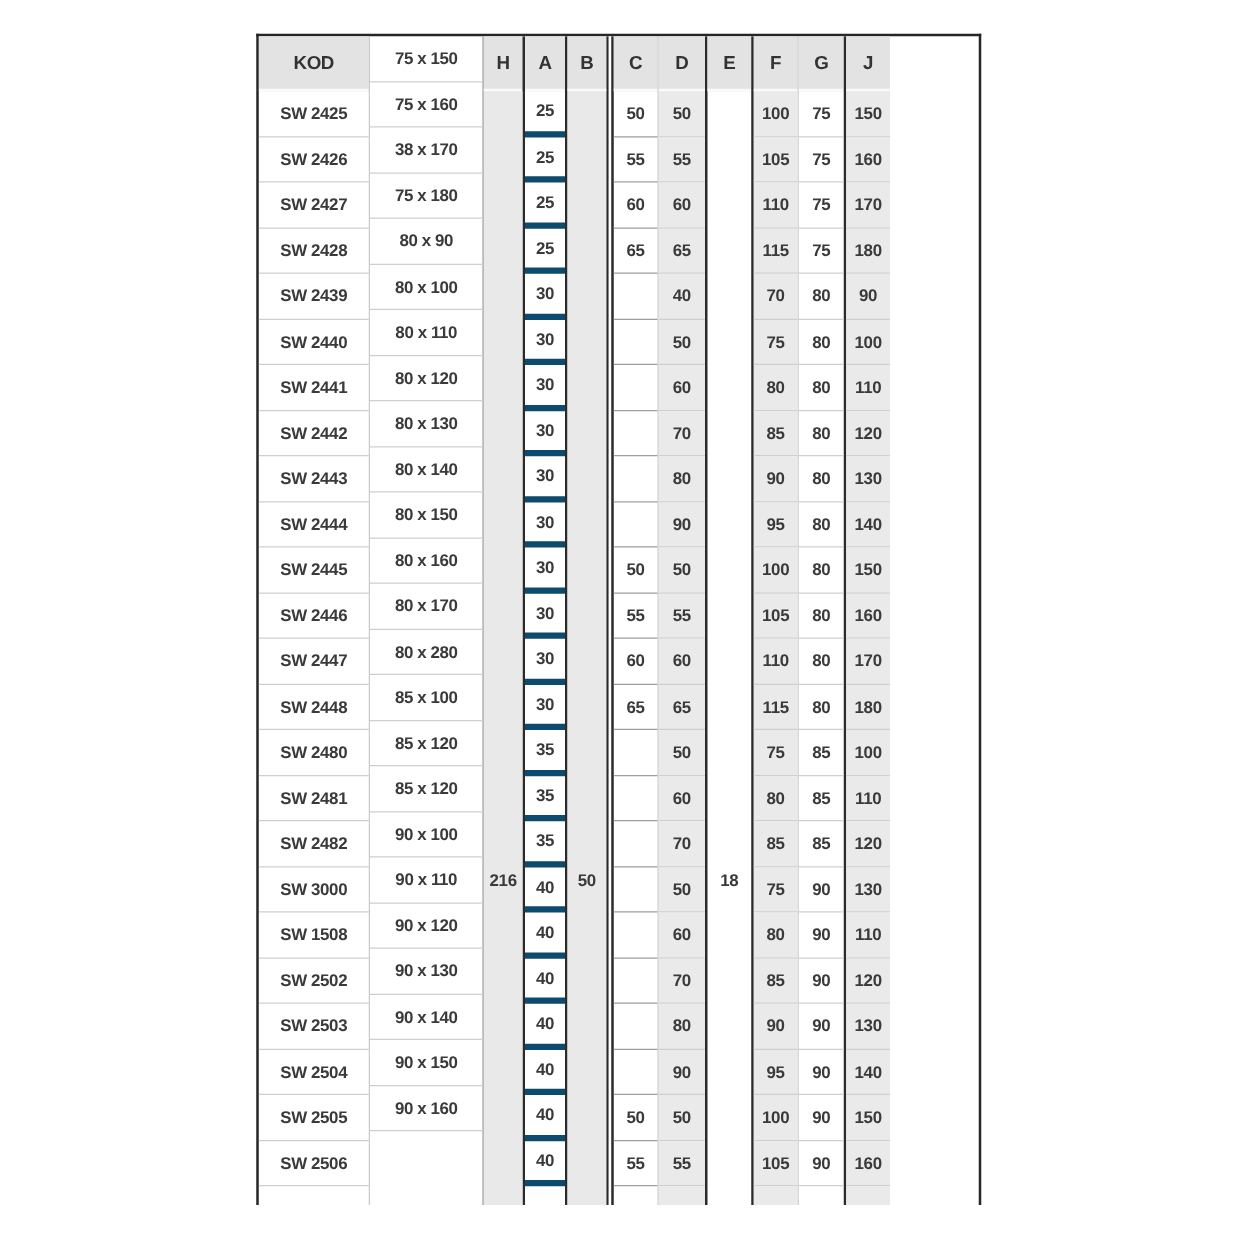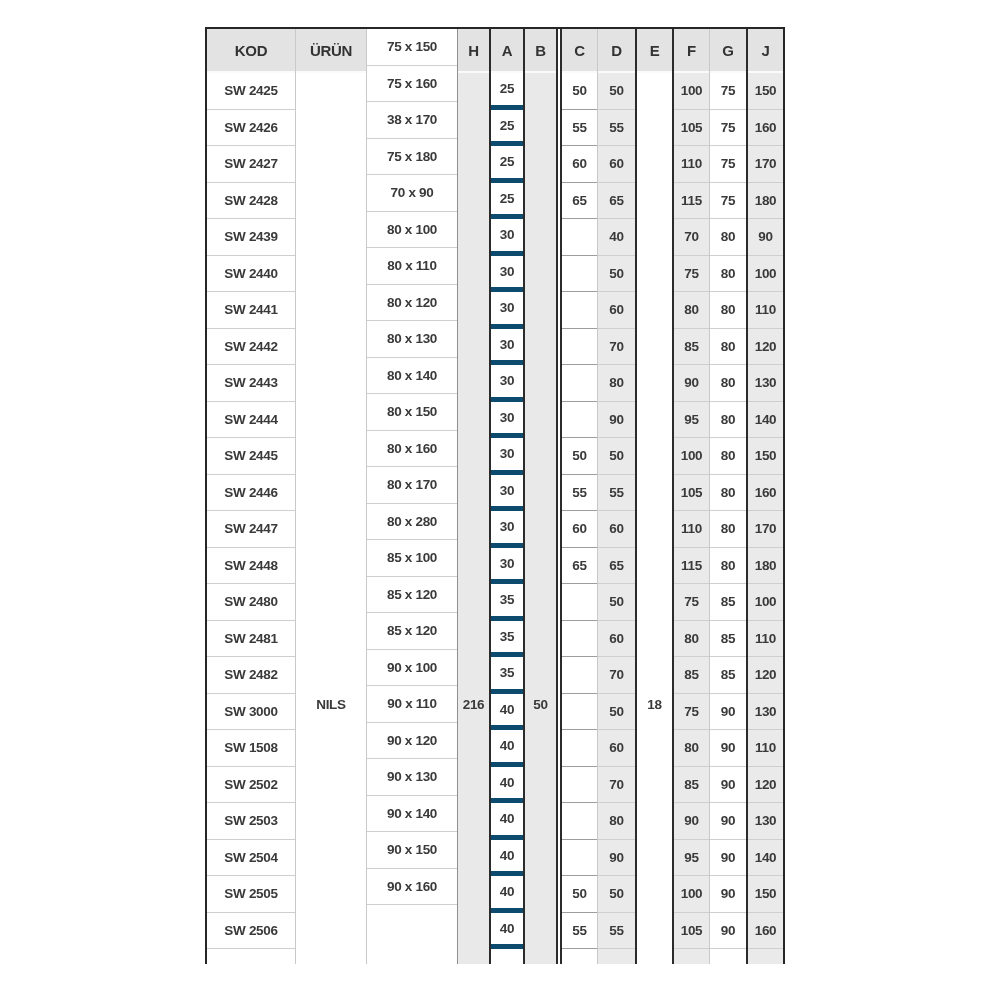--- a/index.html
+++ b/index.html
@@ -83,33 +83,27 @@
         <div class="cell">SW 3000</div>
         <div class="cell">SW 1508</div>
         <div class="cell">SW 2502</div>
         <div class="cell">SW 2503</div>
         <div class="cell">SW 2504</div>
         <div class="cell">SW 2505</div>
         <div class="cell">SW 2506</div>
         <div class="footer"></div>
       </div>
     </div>
-    <div class="col bl-light" style="flex: 0 0 71px;">
-      <div class="hdr">ÜRÜN</div>
-      <div class="merged ">
-        <div class="mlabel">NILS</div>
-      </div>
-    </div>
     <div class="col bl-light sep-light" style="flex: 0 0 91px;">
       <div class="body">
         <div class="cell">75 x 150</div>
         <div class="cell">75 x 160</div>
         <div class="cell">38 x 170</div>
         <div class="cell">75 x 180</div>
-        <div class="cell">70 x 90</div>
+        <div class="cell">80 x 90</div>
         <div class="cell">80 x 100</div>
         <div class="cell">80 x 110</div>
         <div class="cell">80 x 120</div>
         <div class="cell">80 x 130</div>
         <div class="cell">80 x 140</div>
         <div class="cell">80 x 150</div>
         <div class="cell">80 x 160</div>
         <div class="cell">80 x 170</div>
         <div class="cell">80 x 280</div>
         <div class="cell">85 x 100</div>

